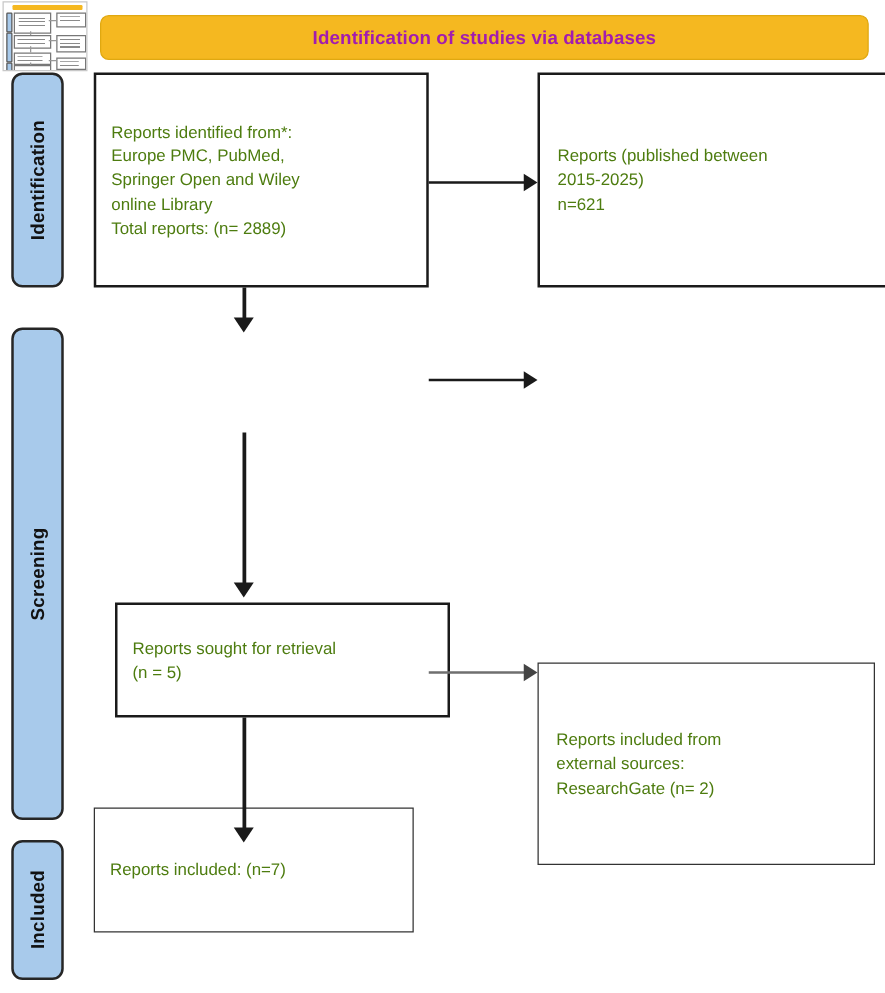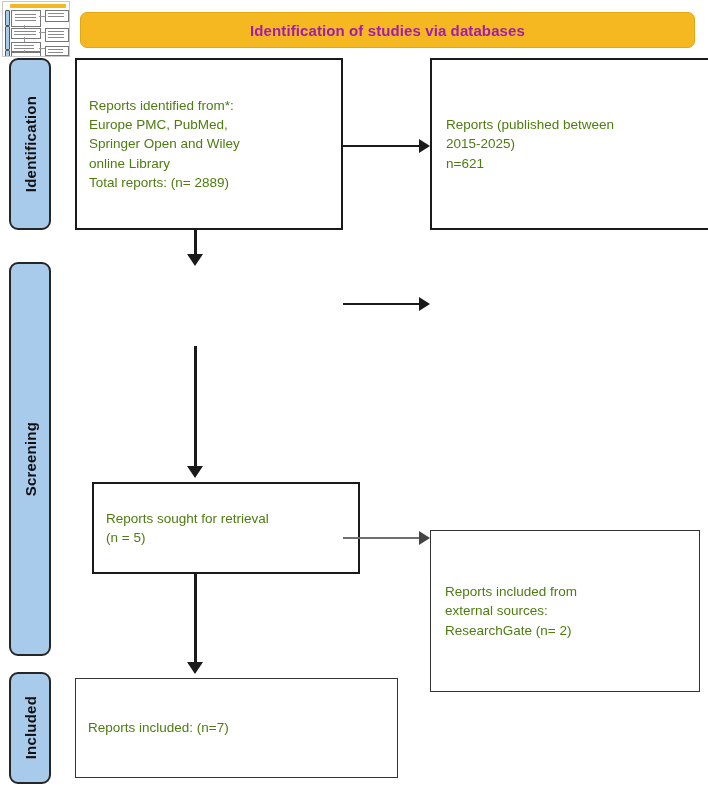--- a/index.html
+++ b/index.html
@@ -139,21 +139,21 @@
     color: #4d7c0f;
     white-space: pre-line;
   }
 
   .box.b-identified   { left: 75px;  top: 58px;  width: 268px; height: 172px; }
   .box.b-published    { left: 430px; top: 58px;  width: 302px; height: 172px; }
   .box.b-screened     { left: 75px;  top: 268px; width: 268px; height: 78px;  }
   .box.b-excluded     { left: 430px; top: 268px; width: 270px; height: 90px;  }
   .box.b-sought       { left: 92px;  top: 482px; width: 268px; height: 92px;  }
   .box.b-external     { left: 430px; top: 494px; width: 270px; height: 162px; margin-top: 36px; }
-  .box.b-included     { left: 75px;  top: 678px; width: 323px; height: 100px; }
+  .box.b-included     { left: 75px;  top: 646px; width: 256px; height: 100px; }
 
   .box.b-published .box-text,
   .box.b-external .box-text { padding-left: 14px; }
 
   
   .conn {
     position: absolute;
     background: #1a1a1a;
   }
   .conn.gray { background: #6f6f6f; }

